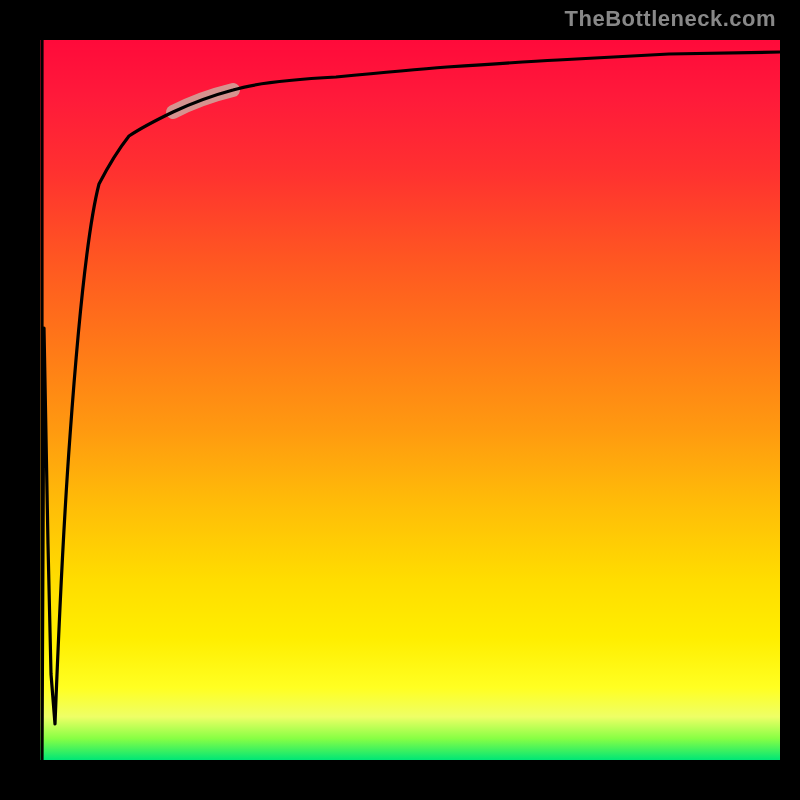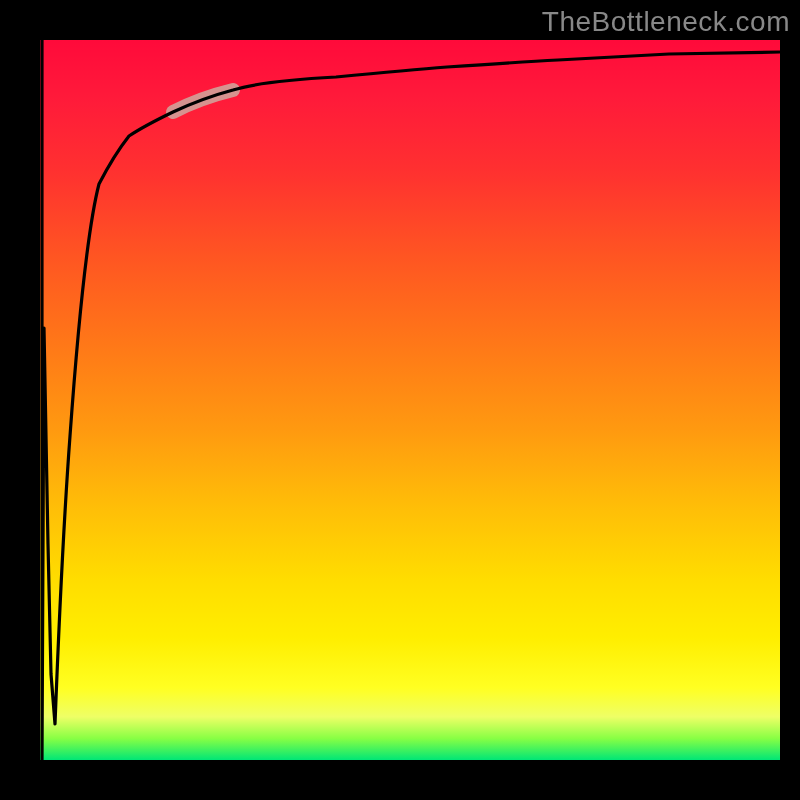--- a/index.html
+++ b/index.html
@@ -36,24 +36,24 @@
     position: absolute;
     left: 40px;
     top: 40px;
     width: 740px;
     height: 720px;
     pointer-events: none;
   }
   .attribution {
     position: absolute;
     top: 6px;
-    right: 10px;
+    right: 24px;
     color: #888;
-    font-size: 28px;
-    font-weight: 400;
+    font-size: 22px;
+    font-weight: 700;
     letter-spacing: 0.5px;
   }
 </style>
 </head>
 <body>
 
 <div class="plot-area"></div>
 
 <svg class="curve-layer" viewBox="0 0 740 720" preserveAspectRatio="none">
 

